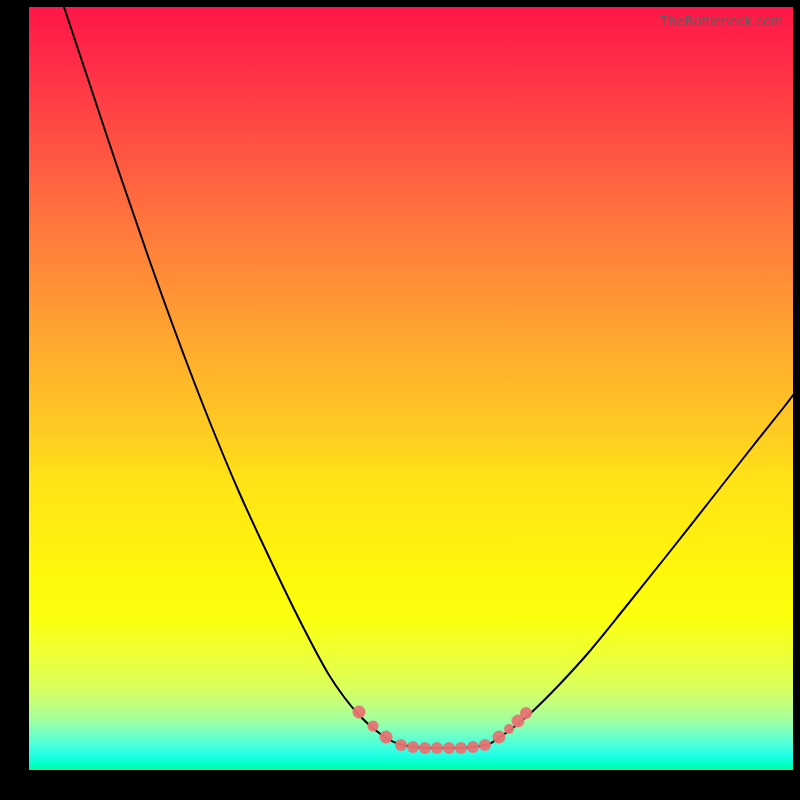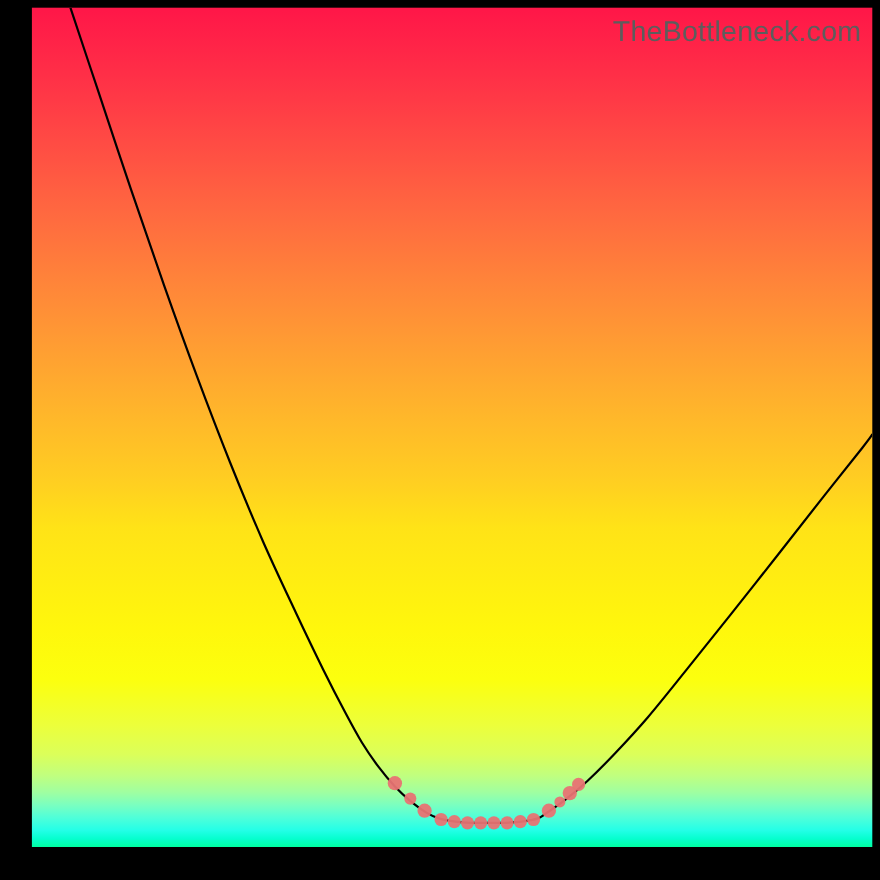--- a/index.html
+++ b/index.html
@@ -46,21 +46,21 @@
       #06ffcf 99%,
       #00ffa2 100%
     );
     overflow: hidden;
   }
   .watermark {
     position: absolute;
     top: 6px;
     right: 10px;
     color: #5d5d5d;
-    font-size: 26px;
+    font-size: 14px;
     font-weight: 400;
     letter-spacing: 0.2px;
     user-select: none;
   }
   svg {
     position: absolute;
     left: 0;
     top: 0;
   }
   .marker {

